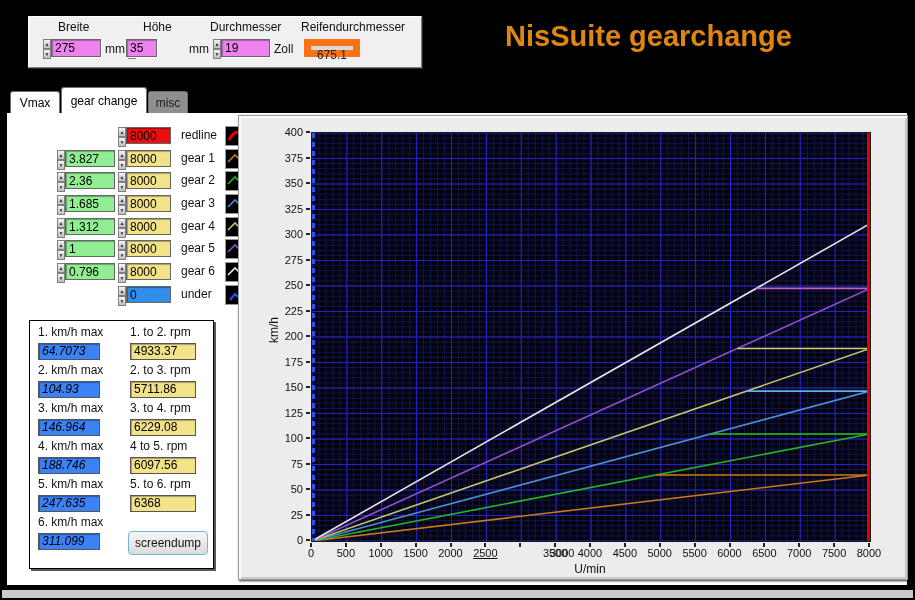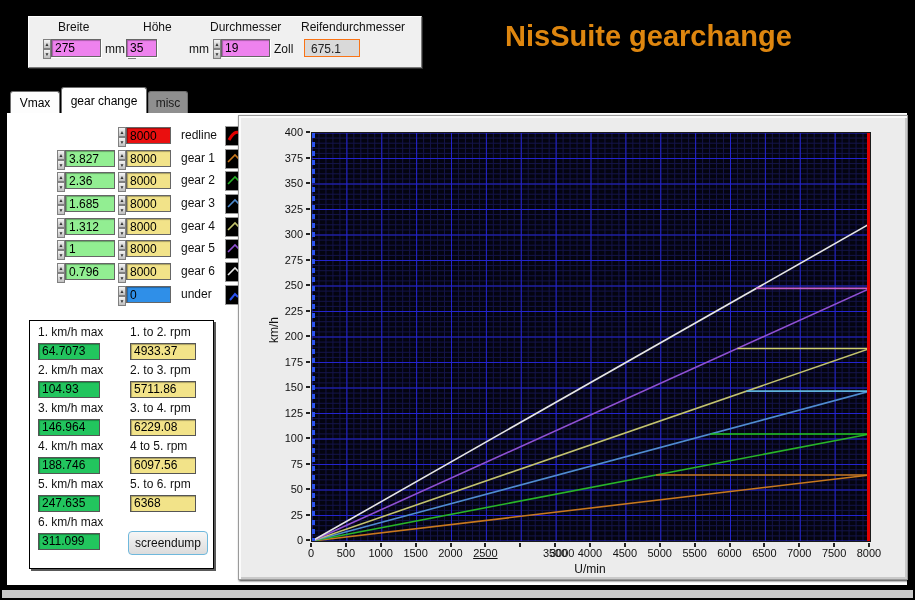--- a/index.html
+++ b/index.html
@@ -16,21 +16,21 @@
           background:linear-gradient(#f4f4f4,#bfbfbf);border:1px solid #808080;box-sizing:border-box;}
   .nfield{position:absolute;top:22px;height:18px;box-sizing:border-box;border:1px solid #666;
           box-shadow:inset 1px 1px 1px rgba(0,0,0,.3), 1px 1px 0 #fff;
           font:12px "Liberation Sans",sans-serif;padding:0 0 0 3px;outline:none;}
   .violet{background:#ee82ee;}
   .green{background:#92ee92;}
   .yellow{background:#f2e389;}
   .redbg{background:#ea0f0f;}
   .bluebg{background:#2f8fe8;}
   .tp-unit{position:absolute;top:25px;font-size:12px;color:#111;}
-  .display{position:absolute;top:22px;height:18px;background:#d9d9d9;border:1px solid #f97316;
+  .display{position:absolute;top:22px;height:18px;background:#d9d9d9;border:7px solid #f97316;
            font-size:12px;line-height:18px;padding-left:6px;box-sizing:border-box;color:#222;}
 
   
   #page-title{position:absolute;left:505px;top:20px;width:320px;font-size:29px;font-weight:bold;
               color:#de860f;white-space:nowrap;}
 
   
   .tab{position:absolute;font-size:12px;text-align:center;border:1px solid #6f6f6f;border-bottom:none;
        border-radius:3px 3px 0 0;box-sizing:border-box;line-height:22px;}
   #tab-vmax{left:10px;top:91px;width:50px;height:22px;background:#fdfdfd;}
@@ -50,21 +50,21 @@
   .licon svg{width:100%;height:100%;display:block;}
   #legend-strip{position:absolute;left:259px;top:127px;width:7px;height:179px;
                 background:linear-gradient(90deg,#fdfdfd,#b9b9b9);border:1px solid #9a9a9a;}
 
   
   #results-box{position:absolute;left:29px;top:320px;width:183px;height:247px;background:#fff;
                border:1px solid #000;box-shadow:2px 2px 0 rgba(0,0,0,.65), inset 0 0 0 1px #fff;}
   .res-label{position:absolute;font-size:12px;color:#111;white-space:nowrap;}
   .res-field{position:absolute;height:17px;box-sizing:border-box;border:1px solid #555;
              box-shadow:inset 1px 1px 1px rgba(0,0,0,.3);font-size:12px;line-height:15px;padding-left:3px;}
-  .orange{background:#22c55e;}
+  .orange{background:#3b82f6;font-style:italic;}
   #screendump-btn{position:absolute;left:98px;top:210px;width:80px;height:24px;
                   background:linear-gradient(#f6f6f6,#dcdcdc);border:1px solid #6fb8dc;border-radius:4px;
                   font:12px "Liberation Sans",sans-serif;color:#111;cursor:pointer;}
 
   
   #chart-panel{position:absolute;left:238px;top:115px;width:668px;height:463px;background:#ececec;
                border:1px solid #9a9a9a;box-shadow:inset 2px 2px 0 #fbfbfb, inset -2px -2px 0 #c9c9c9,
                1px 1px 2px rgba(0,0,0,.8);}
   #chart-inner{position:absolute;left:0;top:0;right:0;bottom:0;}
   #plot-area{position:absolute;left:72px;top:16px;width:558px;height:408px;background:#040410;

